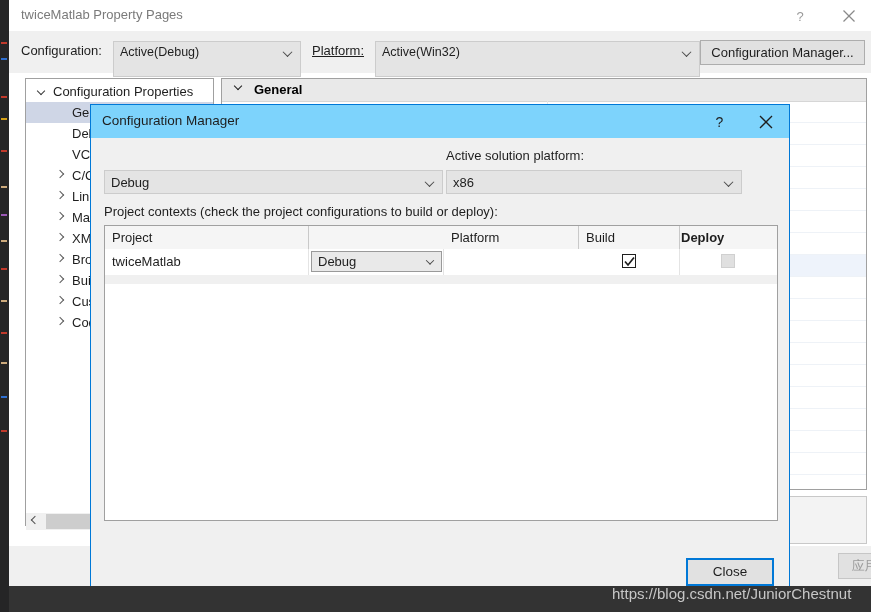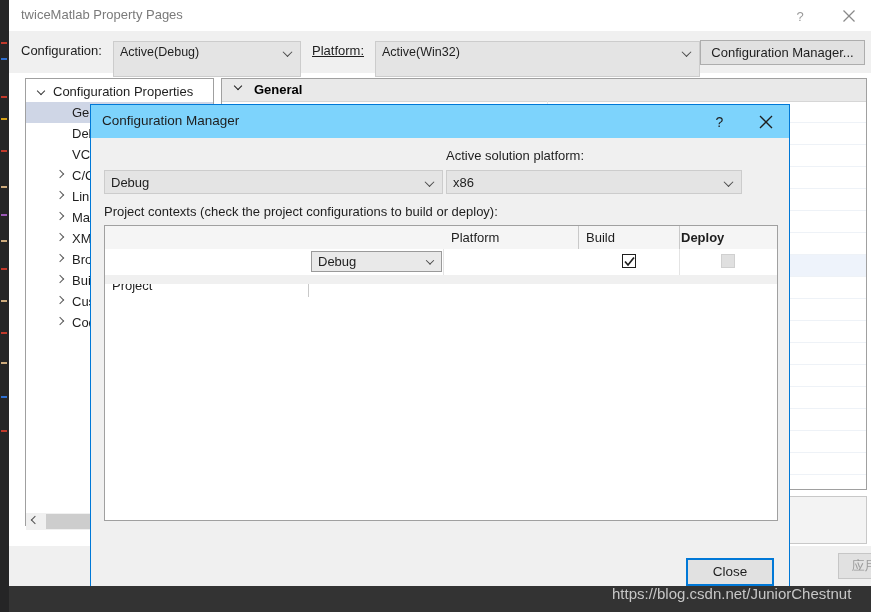--- a/index.html
+++ b/index.html
@@ -319,34 +319,37 @@
   <div class="cm-lbl" style="left:355px;top:35px;margin-top:8px;">Active solution platform:</div>
   <div class="combo" style="left:355px;top:65px;width:296px;height:24px;">
     <span class="cv" style="top:4px;font-size:13px;">x86</span>
     <span class="arw" style="top:9px;"></span>
   </div>
 
   <div class="cm-lbl" style="left:13px;top:99px;">Project contexts (check the project configurations to build or deploy):</div>
 
   <div class="tbl">
     <div class="tbl-hdr" id="tbl-hdr">
-        <div class="th" style="left: 0px; width: 204px; margin-top: 48px;">
+        <div class="th" style="left: 0px; width: 204px;">
           <span>Project</span>
         </div>
         <div class="th" style="left: 339px; width: 135px;">
           <span>Platform</span>
         </div>
         <div class="th" style="left: 474px; width: 101px;">
           <span>Build</span>
         </div>
         <div class="th" style="left: 569px; width: 97px; border-right: none; font-weight: bold;">
           <span>Deploy</span>
         </div>
       </div>
     <div class="trow">
+      <div class="td" style="left:0;width:204px;">
+        <span class="txt">twiceMatlab</span>
+      </div>
       <div class="td" style="left:204px;width:135px;">
         <div class="cellcombo" style="left:2px;top:2px;width:131px;">
           <span class="cv">Debug</span>
           <span class="arw"></span>
         </div>
       </div>
       <div class="td" style="left:474px;width:101px;">
         <div class="chk" style="left:43px;top:5px;">
           <svg width="11" height="11" viewBox="0 0 11 11">
             <path d="M1 5.5 L4 9 L10 1.5" stroke="#1e1e1e" stroke-width="1.7" fill="none"></path>

